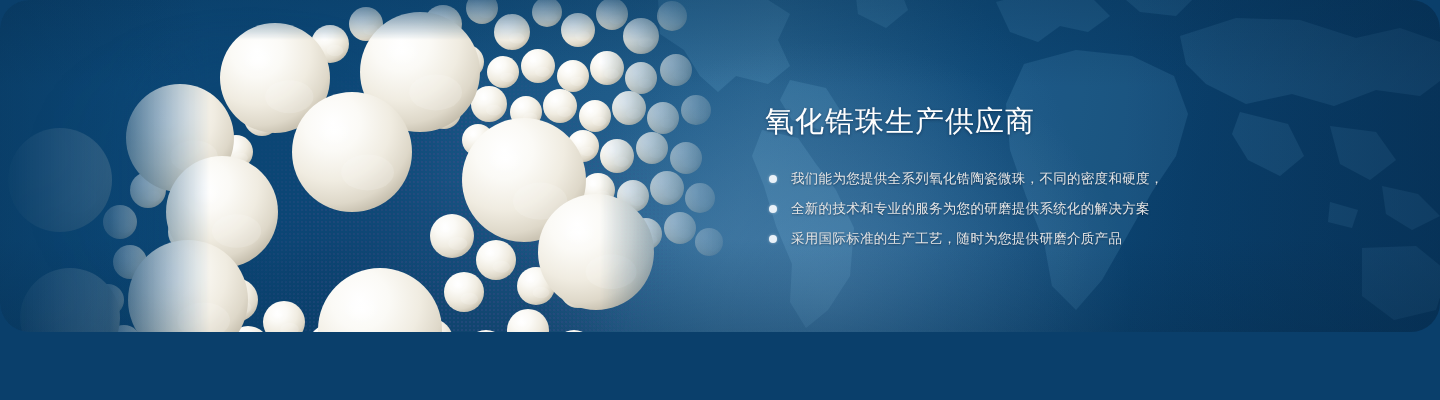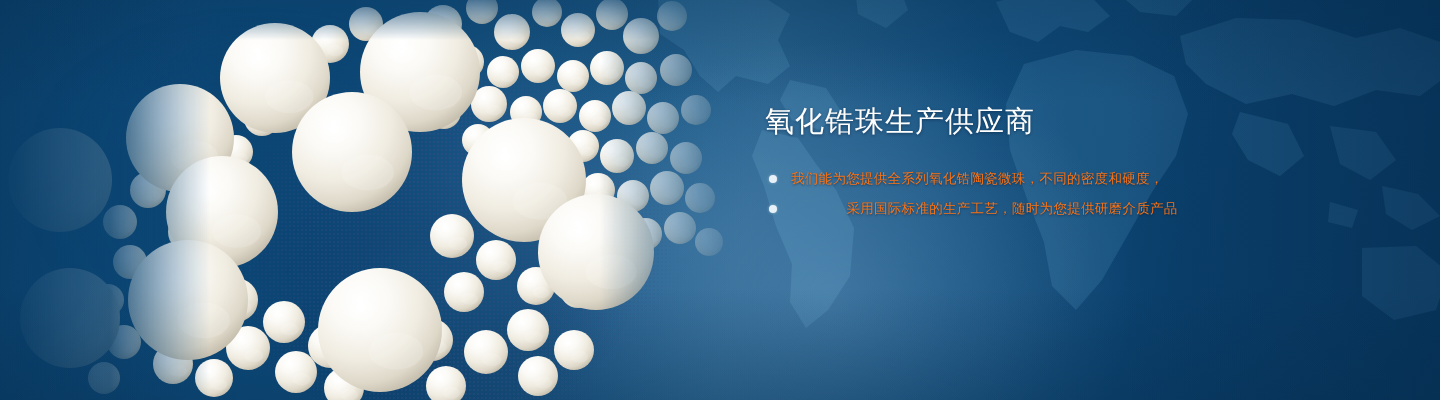--- a/index.html
+++ b/index.html
@@ -3,24 +3,25 @@
 <meta charset="utf-8">
 <style>
   html, body {
     margin: 0;
     padding: 0;
     background: #0a3f6b;
   }
   #banner {
     position: relative;
     width: 1440px;
-    height: 400px;
+    height: 332px;
     overflow: hidden;
     font-family: "Liberation Sans", "DejaVu Sans", sans-serif;
     background: #0b4374;
+    border-radius: 29px;
   }
 
   
   .bg-base {
     position: absolute;
     inset: 0;
     background:
       radial-gradient(ellipse 420px 360px at 830px 300px, rgba(110,160,200,0.38) 0%, rgba(110,160,200,0.16) 42%, rgba(110,160,200,0.0) 72%),
       radial-gradient(ellipse 560px 460px at 700px 230px, rgba(90,145,190,0.30) 0%, rgba(90,145,190,0.0) 70%),
       linear-gradient(100deg, #0c4877 0%, #0d4b7c 22%, #14517f 42%, #1d5883 52%, #0f4a78 66%, #0a3f6b 82%, #093a64 100%);
@@ -95,27 +96,27 @@
   }
   .bullets {
     list-style: none;
     margin: 0;
     padding: 0;
   }
   .bullet {
     position: relative;
     padding-left: 28px;
     margin-bottom: 7px;
-    color: #f97316;
+    color: #e5e5e5;
     font-size: 13.5px;
     line-height: 23px;
     letter-spacing: 0.3px;
     text-shadow: 0 1px 2px rgba(0,18,40,0.5);
   }
-  .bullet:last-child { margin-bottom: 9px; text-align: center; }
+  .bullet:last-child { margin-bottom: 9px; }
   .dot {
     position: absolute;
     left: 6px;
     top: 8px;
     width: 8px;
     height: 8px;
     border-radius: 50%;
     background: #e9f1f8;
     box-shadow: 0 0 3px rgba(255,255,255,0.45);
   }
@@ -304,20 +305,24 @@
 
     <h1 class="headline">氧化锆珠生产供应商</h1>
 
     <ul class="bullets">
 
       <li class="bullet">
         <span class="dot"></span>
         <span class="bline">我们能为您提供全系列氧化锆陶瓷微珠，不同的密度和硬度，</span>
       </li>
 
+      <li class="bullet">
+        <span class="dot"></span>
+        <span class="bline">全新的技术和专业的服务为您的研磨提供系统化的解决方案</span>
+      </li>
 
       <li class="bullet">
         <span class="dot"></span>
         <span class="bline">采用国际标准的生产工艺，随时为您提供研磨介质产品</span>
       </li>
 
     </ul>
   </div>
 </div>
 

